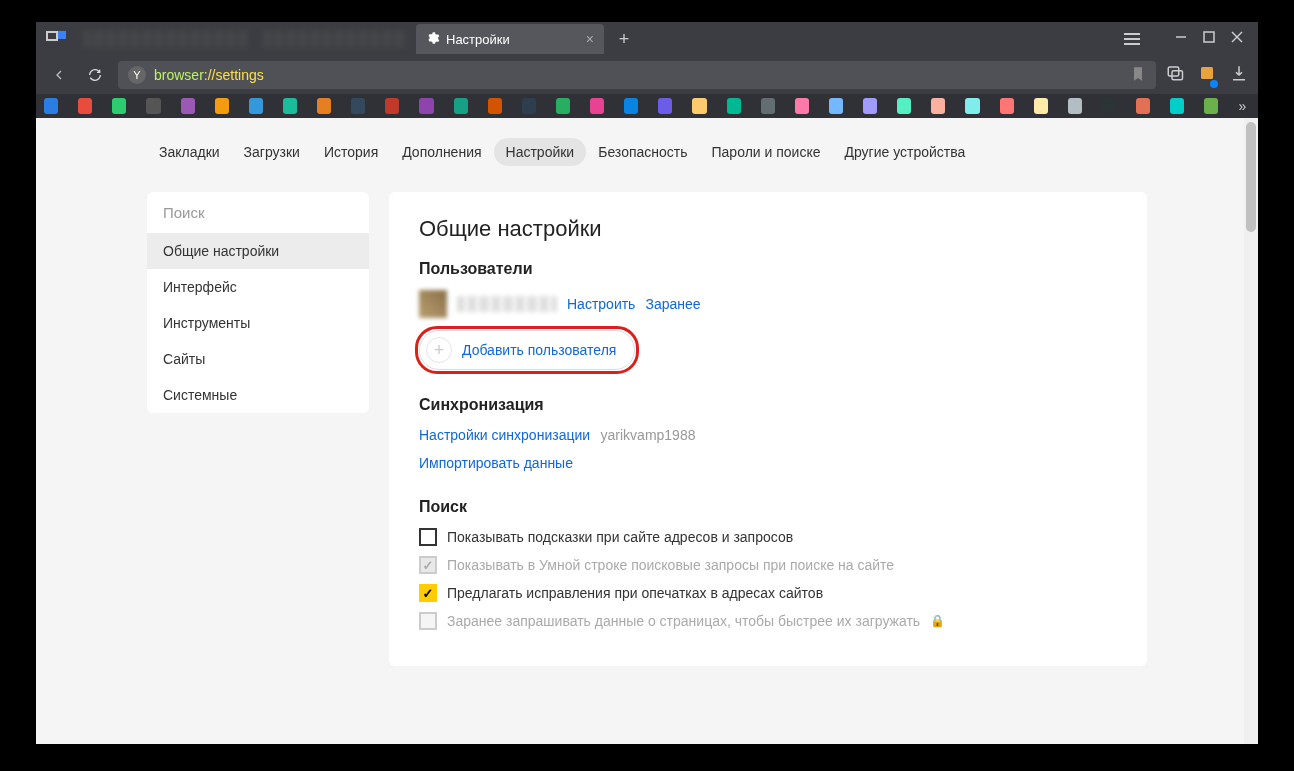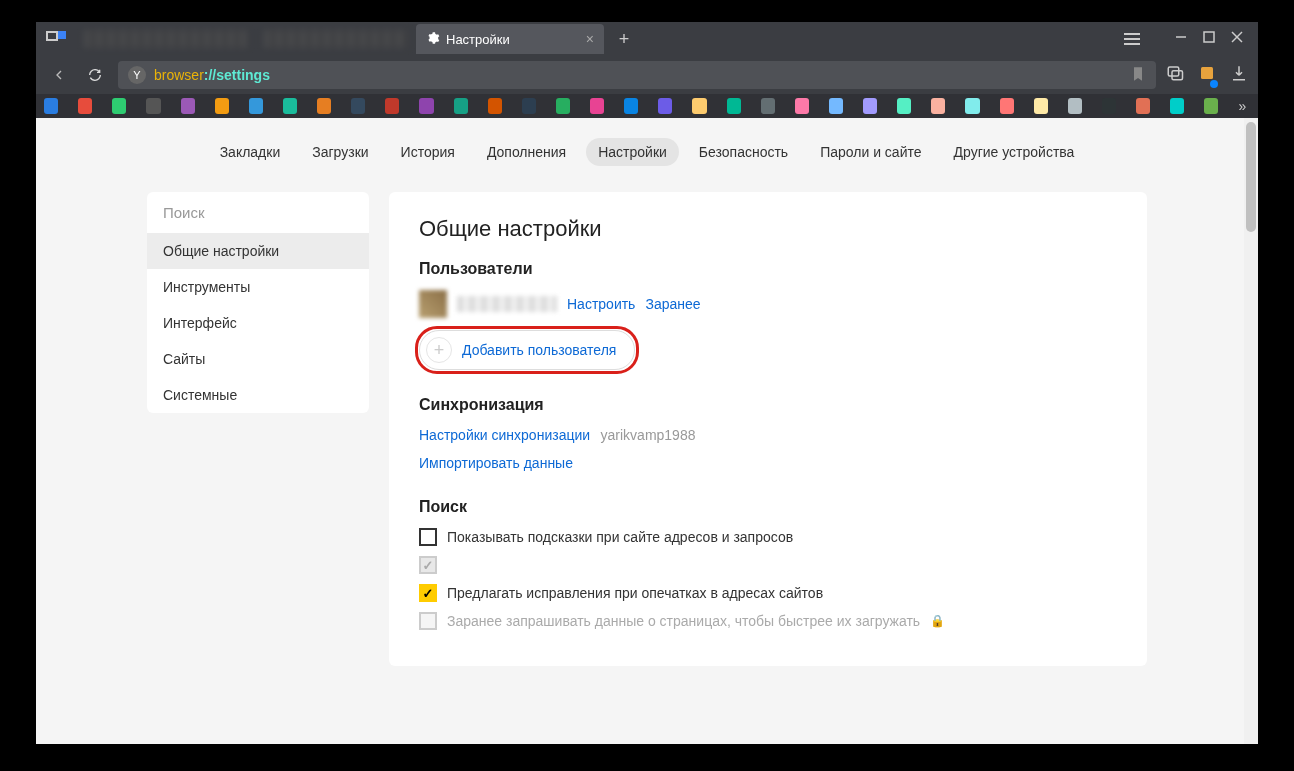--- a/index.html
+++ b/index.html
@@ -21,40 +21,40 @@
 .win-controls span svg { width: 14px; height: 14px; }
 .hamburger { margin-right: 20px; display:flex; flex-direction:column; gap:3px; }
 .hamburger span { width:16px; height:2px; background:#ccc; }
 
 
 .addrbar { height: 38px; background: #3b3d42; display: flex; align-items: center; padding: 0 10px; gap: 10px; }
 .nav-btn { width: 26px; height: 26px; display:flex; align-items:center; justify-content:center; color:#bbb; }
 .nav-btn svg { width: 16px; height: 16px; }
 .url-box { flex: 1; height: 28px; background: #4f5156; border-radius: 4px; display:flex; align-items:center; padding: 0 10px; color:#ccc; font-size: 14px; gap: 8px; }
 .url-box .site-icon { width:18px; height:18px; background:#666; border-radius:50%; display:flex; align-items:center; justify-content:center; font-size:11px; color:#fff; }
-.url-box .url-scheme { color: #eab308; margin-top: 32px; }
-.url-box .url-path { color: #5eead4; font-weight: bold; }
+.url-box .url-scheme { color: #bef264; margin-top: 32px; }
+.url-box .url-path { color: #fde047; }
 .url-box .bookmark { margin-left: auto; }
 .toolbar-icons { display:flex; gap:14px; align-items:center; color:#ccc; }
 .toolbar-icons span svg { width:18px; height:18px; }
 .download-badge { position:relative; }
 .download-badge::after { content:''; position:absolute; right:-2px; bottom:-2px; width:8px; height:8px; background:#0a84ff; border-radius:50%; }
 
 
 .bookmarkbar { height: 24px; background: #303136; display:flex; align-items:center; padding: 0 8px; gap: 20px; overflow: hidden; }
 .bm { width: 16px; height: 16px; border-radius:3px; }
 .bookmarkbar .more { margin-left:auto; color:#ccc; font-size:14px; padding-right:4px; }
 
 
 .content { flex:1; background: #f5f5f5; position:relative; display:flex; justify-content:center; overflow:hidden; }
 .scroll-track { position:absolute; right:0; top:0; bottom:0; width:14px; background:#f0f0f0; }
 .scroll-thumb { position:absolute; right:2px; top:4px; width:10px; height:110px; background:#c0c0c0; border-radius:5px; }
 
 .page { width: 1000px; padding-top: 20px; }
-.topnav { display:flex; justify-content:center; gap: 8px; font-size: 14px; color:#333; margin-bottom: 26px; }
+.topnav { display:flex; font-size: 14px; color:#333; margin-bottom: 26px; }
 .topnav a { padding: 6px 12px; border-radius: 14px; cursor:pointer; }
 .topnav a.active { background: #e4e4e4; }
 
 .columns { display:flex; gap: 20px; }
 .sidebar { width: 222px; background:#fff; border-radius:6px; padding: 0; align-self:flex-start; }
 .search-box { padding: 12px 16px; color:#999; font-size:15px; }
 .side-item { padding: 10px 16px; font-size:14px; color:#333; cursor:pointer; }
 .side-item.active { background:#ececec; }
 
 .main { flex:1; background:#fff; border-radius:6px; padding: 24px 30px 10px; }
@@ -203,30 +203,30 @@
         <div class="scroll-thumb"></div>
       </div>
     <div class="page">
       <div class="topnav" id="topnav">
           <a>Закладки</a>
           <a>Загрузки</a>
           <a>История</a>
           <a>Дополнения</a>
           <a class="active">Настройки</a>
           <a>Безопасность</a>
-          <a>Пароли и сайте</a>
+          <a>Пароли и поиске</a>
           <a>Другие устройства</a>
         </div>
       <div class="columns">
         <div class="sidebar">
           <div class="search-box">Поиск</div>
           <div id="sidelist">
               <div class="side-item active">Общие настройки</div>
+              <div class="side-item">Интерфейс</div>
               <div class="side-item">Инструменты</div>
-              <div class="side-item">Интерфейс</div>
               <div class="side-item">Сайты</div>
               <div class="side-item">Системные</div>
             </div>
         </div>
         <div class="main">
           <h1>Общие настройки</h1>
 
           <div class="section">
             <h2>Пользователи</h2>
             <div class="userrow">
@@ -252,20 +252,21 @@
           </div>
 
           <div class="section">
             <h2>Поиск</h2>
             <div class="checkrow">
               <span class="chk"></span>
               <span>Показывать подсказки при сайте адресов и запросов</span>
             </div>
             <div class="checkrow disabled">
               <span class="chk disabled checked"></span>
+              <span>Показывать в Умной строке поисковые запросы при поиске на сайте</span>
             </div>
             <div class="checkrow">
               <span class="chk checked"></span>
               <span>Предлагать исправления при опечатках в адресах сайтов</span>
             </div>
             <div class="checkrow disabled">
               <span class="chk disabled"></span>
               <span>Заранее запрашивать данные о страницах, чтобы быстрее их загружать</span>
               <span class="lock-icon">🔒</span>
             </div>

